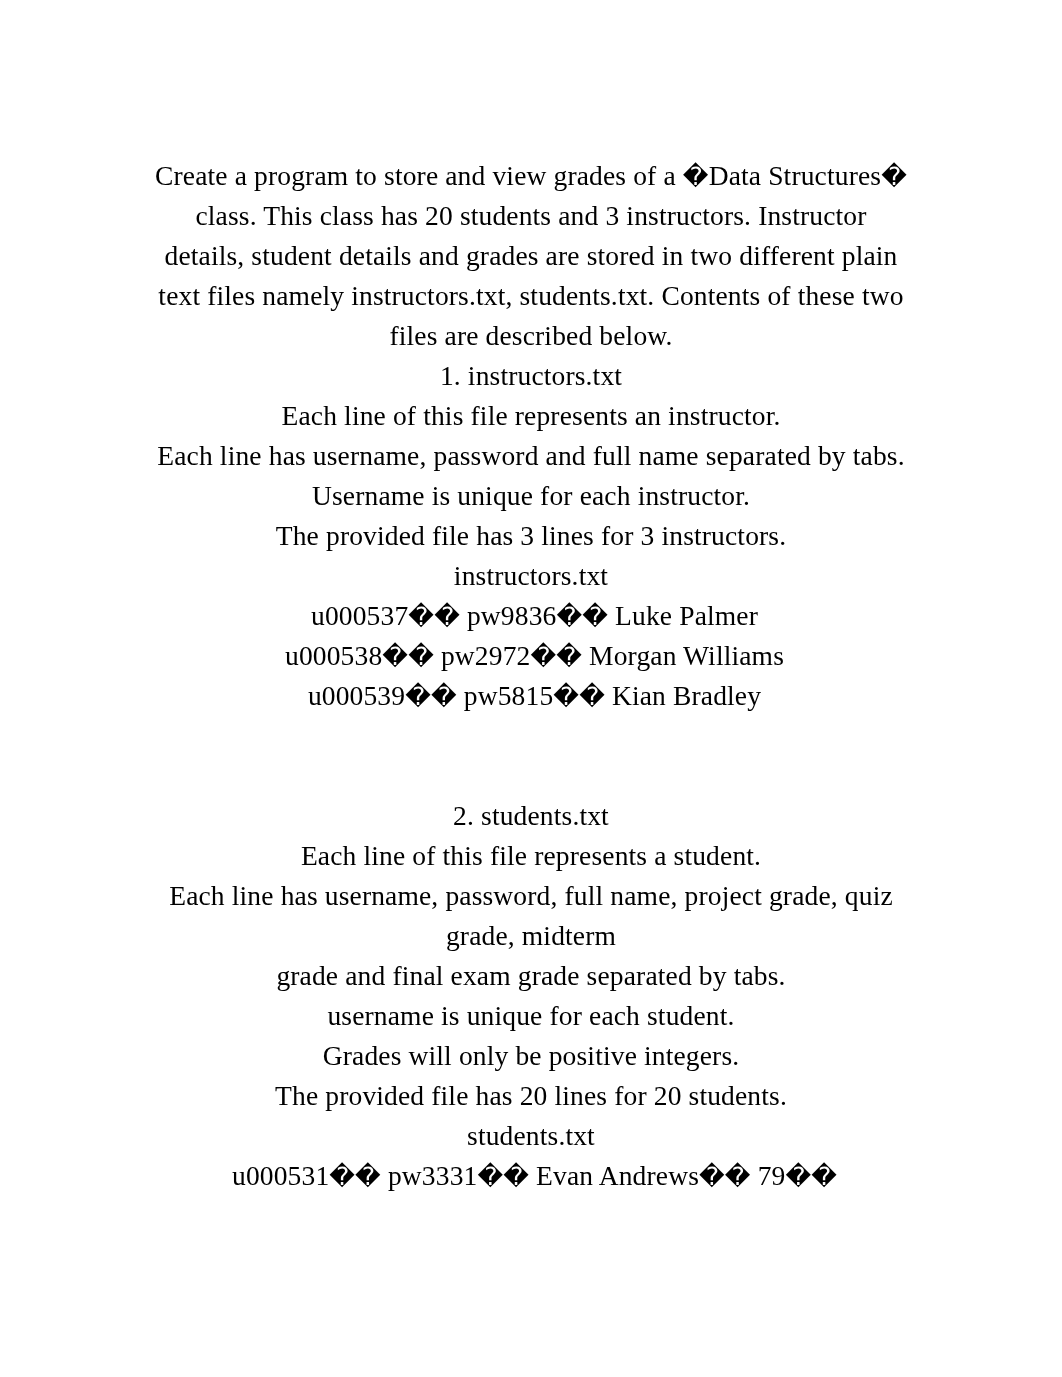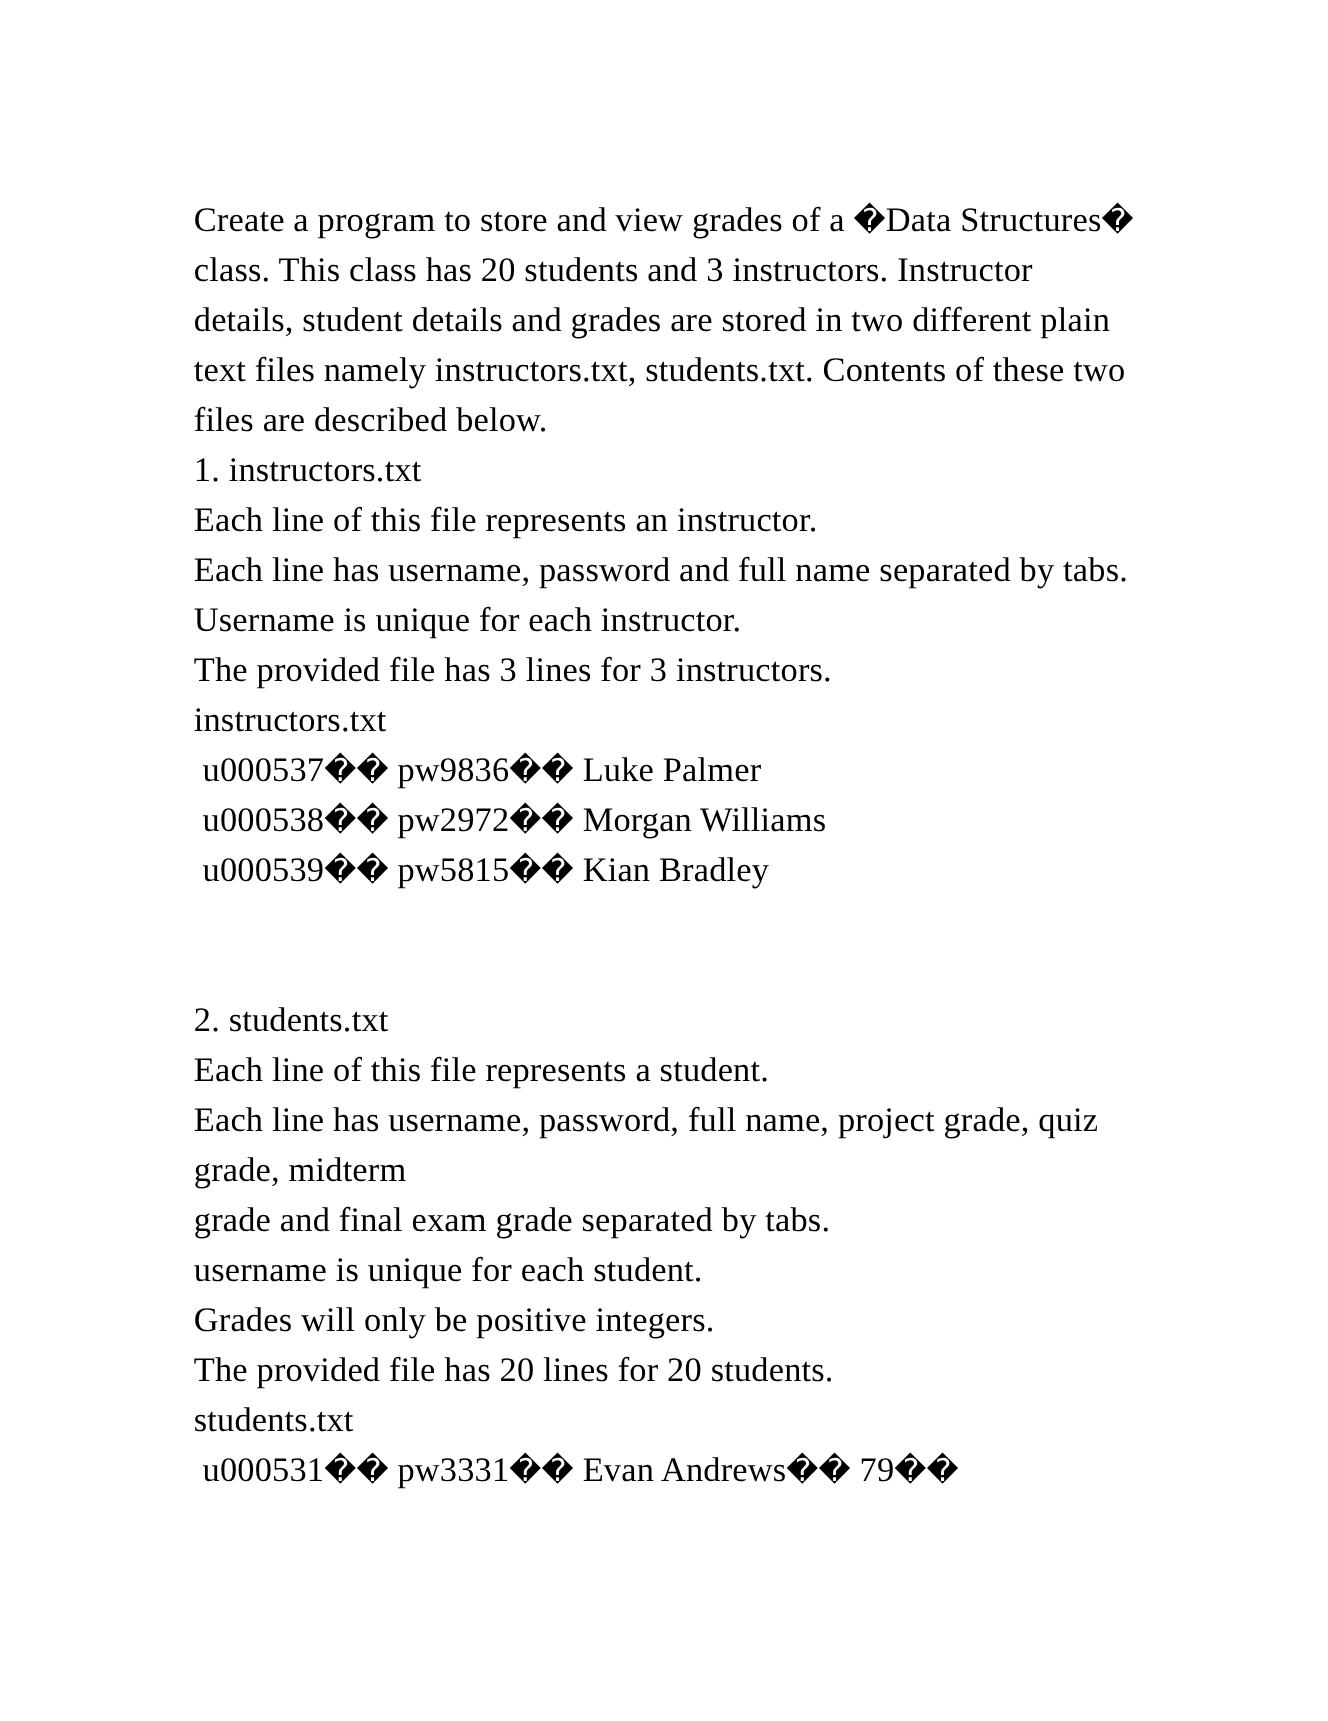--- a/index.html
+++ b/index.html
@@ -21,20 +21,21 @@
     background: #ffffff;
     box-sizing: border-box;
     padding: 156px 120px 0 155px;
   }
   #doc-body {
     font-size: 27.5px;
     line-height: 40px;
     letter-spacing: 0.15px;
     white-space: pre-wrap;
     word-wrap: break-word;
+    text-align: center;
   }
   .line {
     display: block;
     min-height: 40px;
     line-height: 40px;
     white-space: pre-wrap;
     font-size: 27.5px;
   }
   .line.blank {
     height: 40px;

